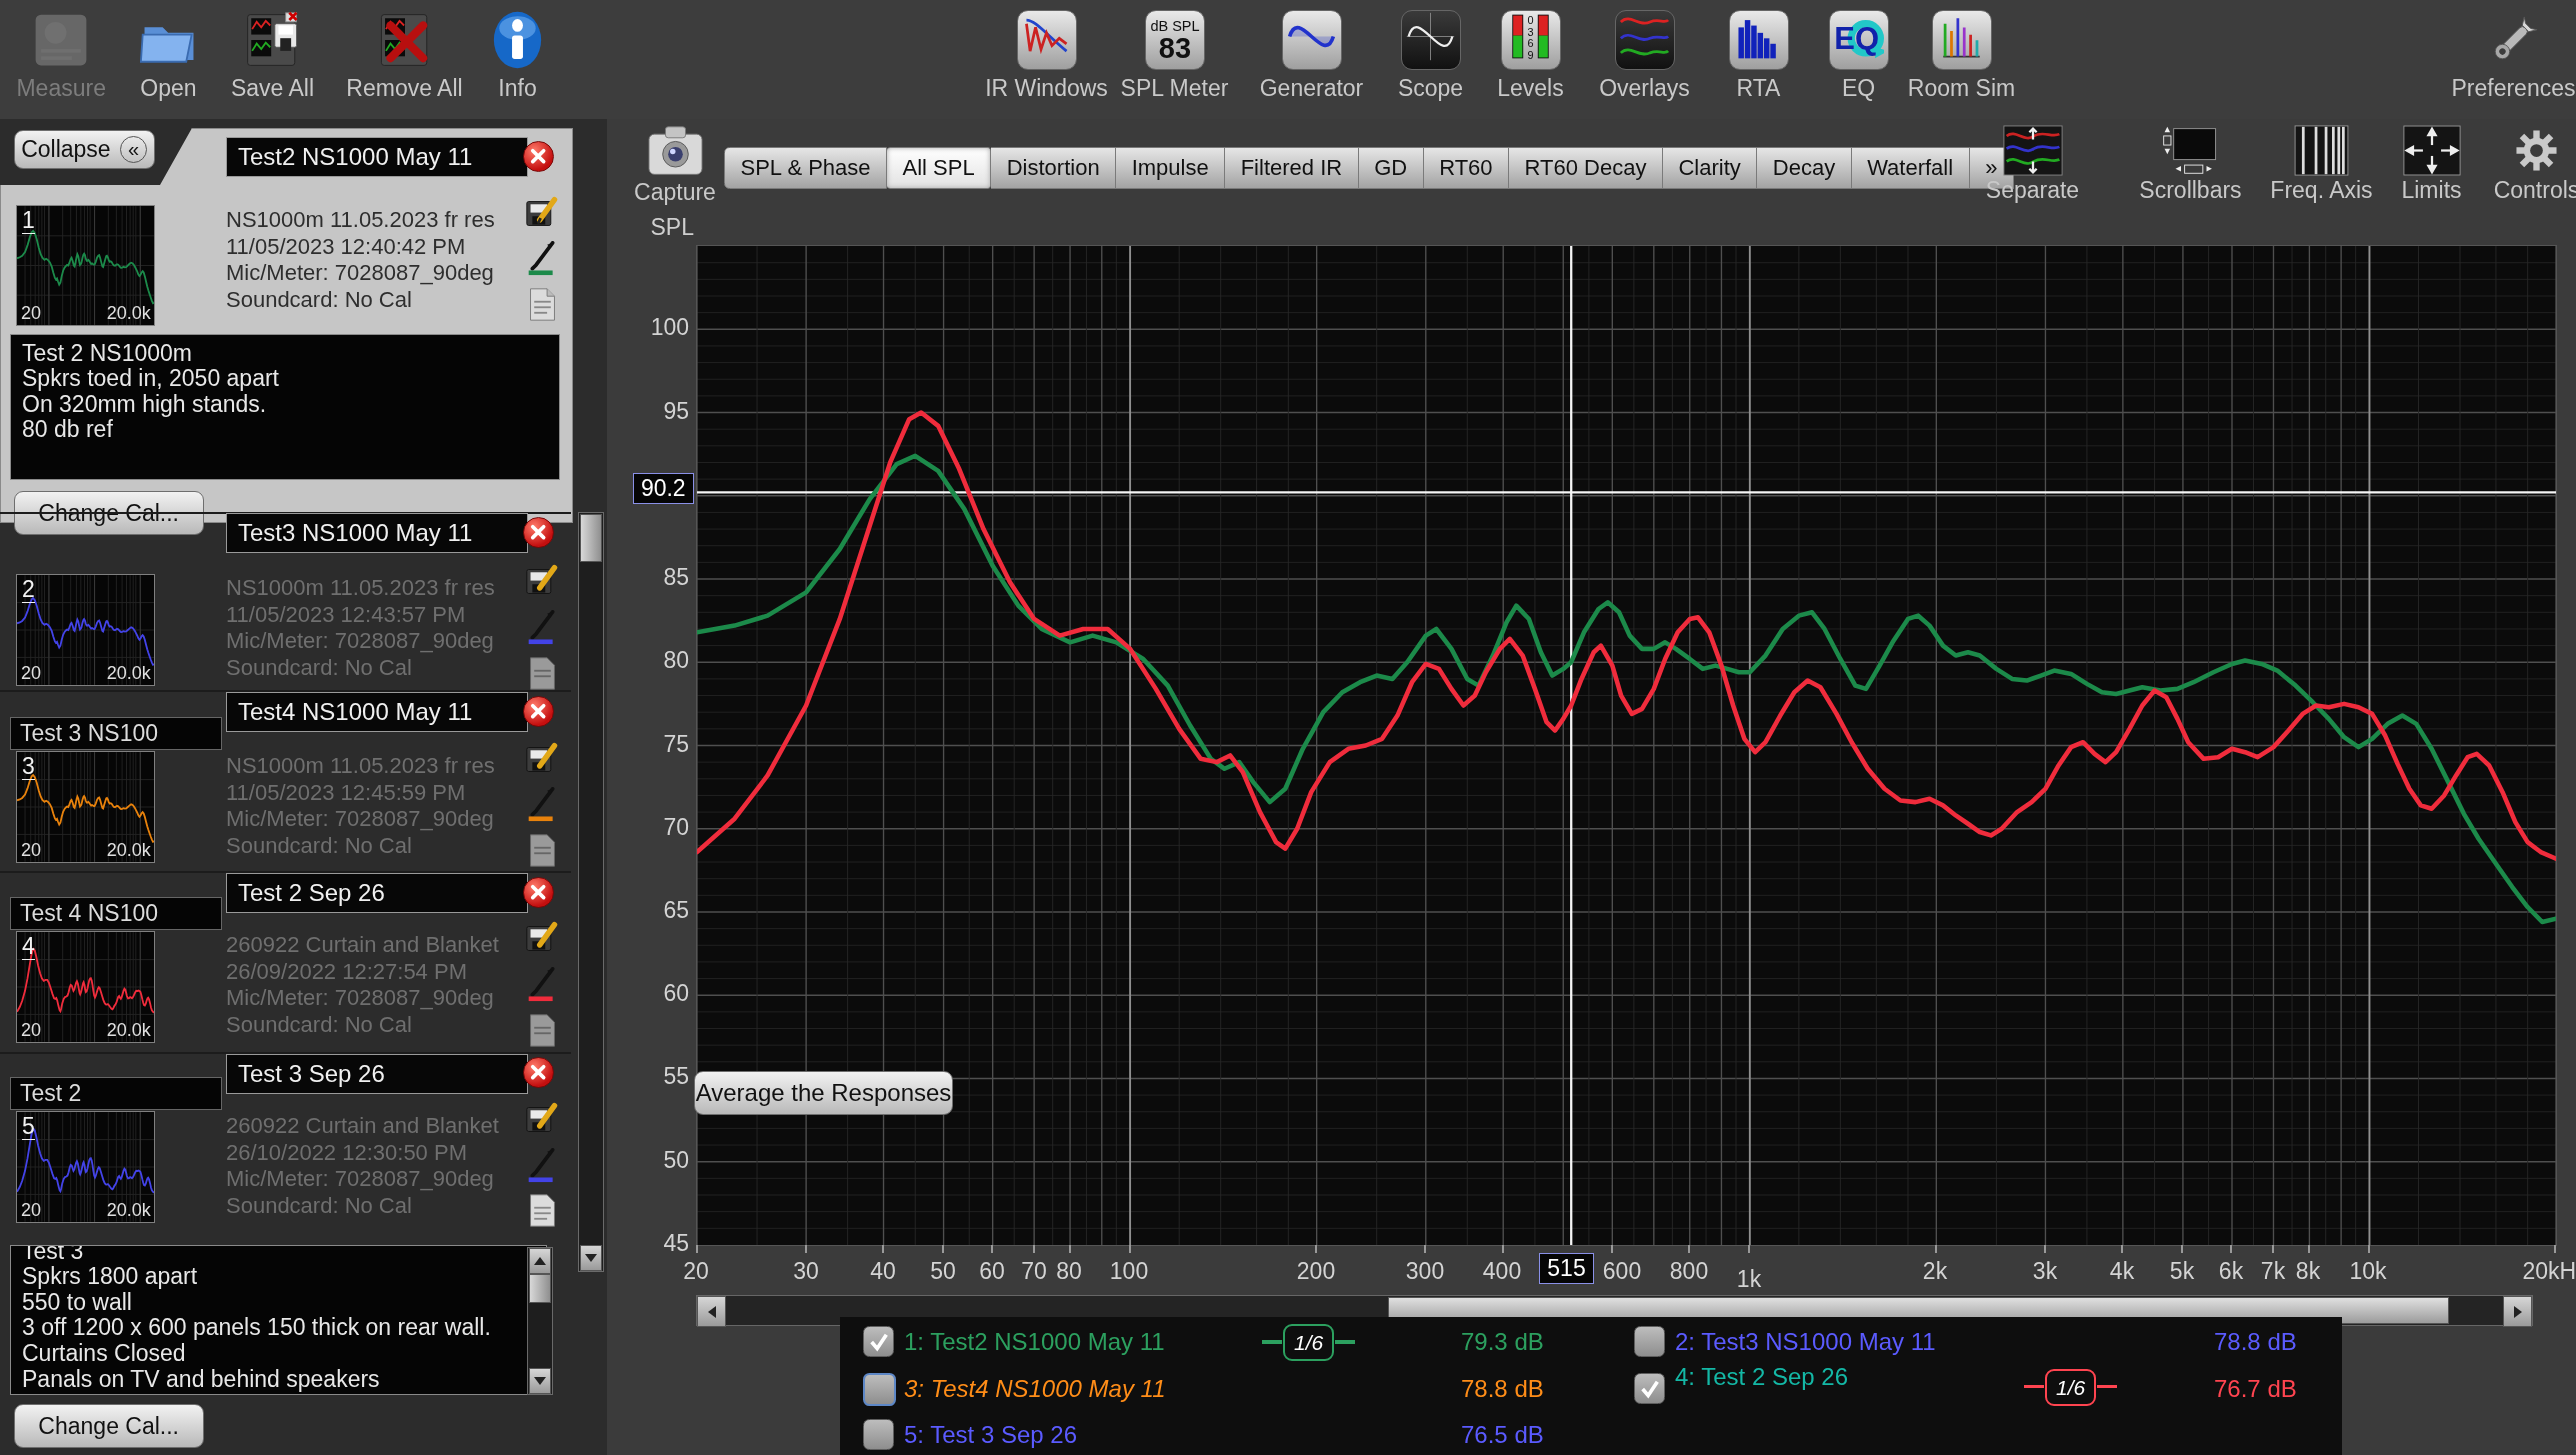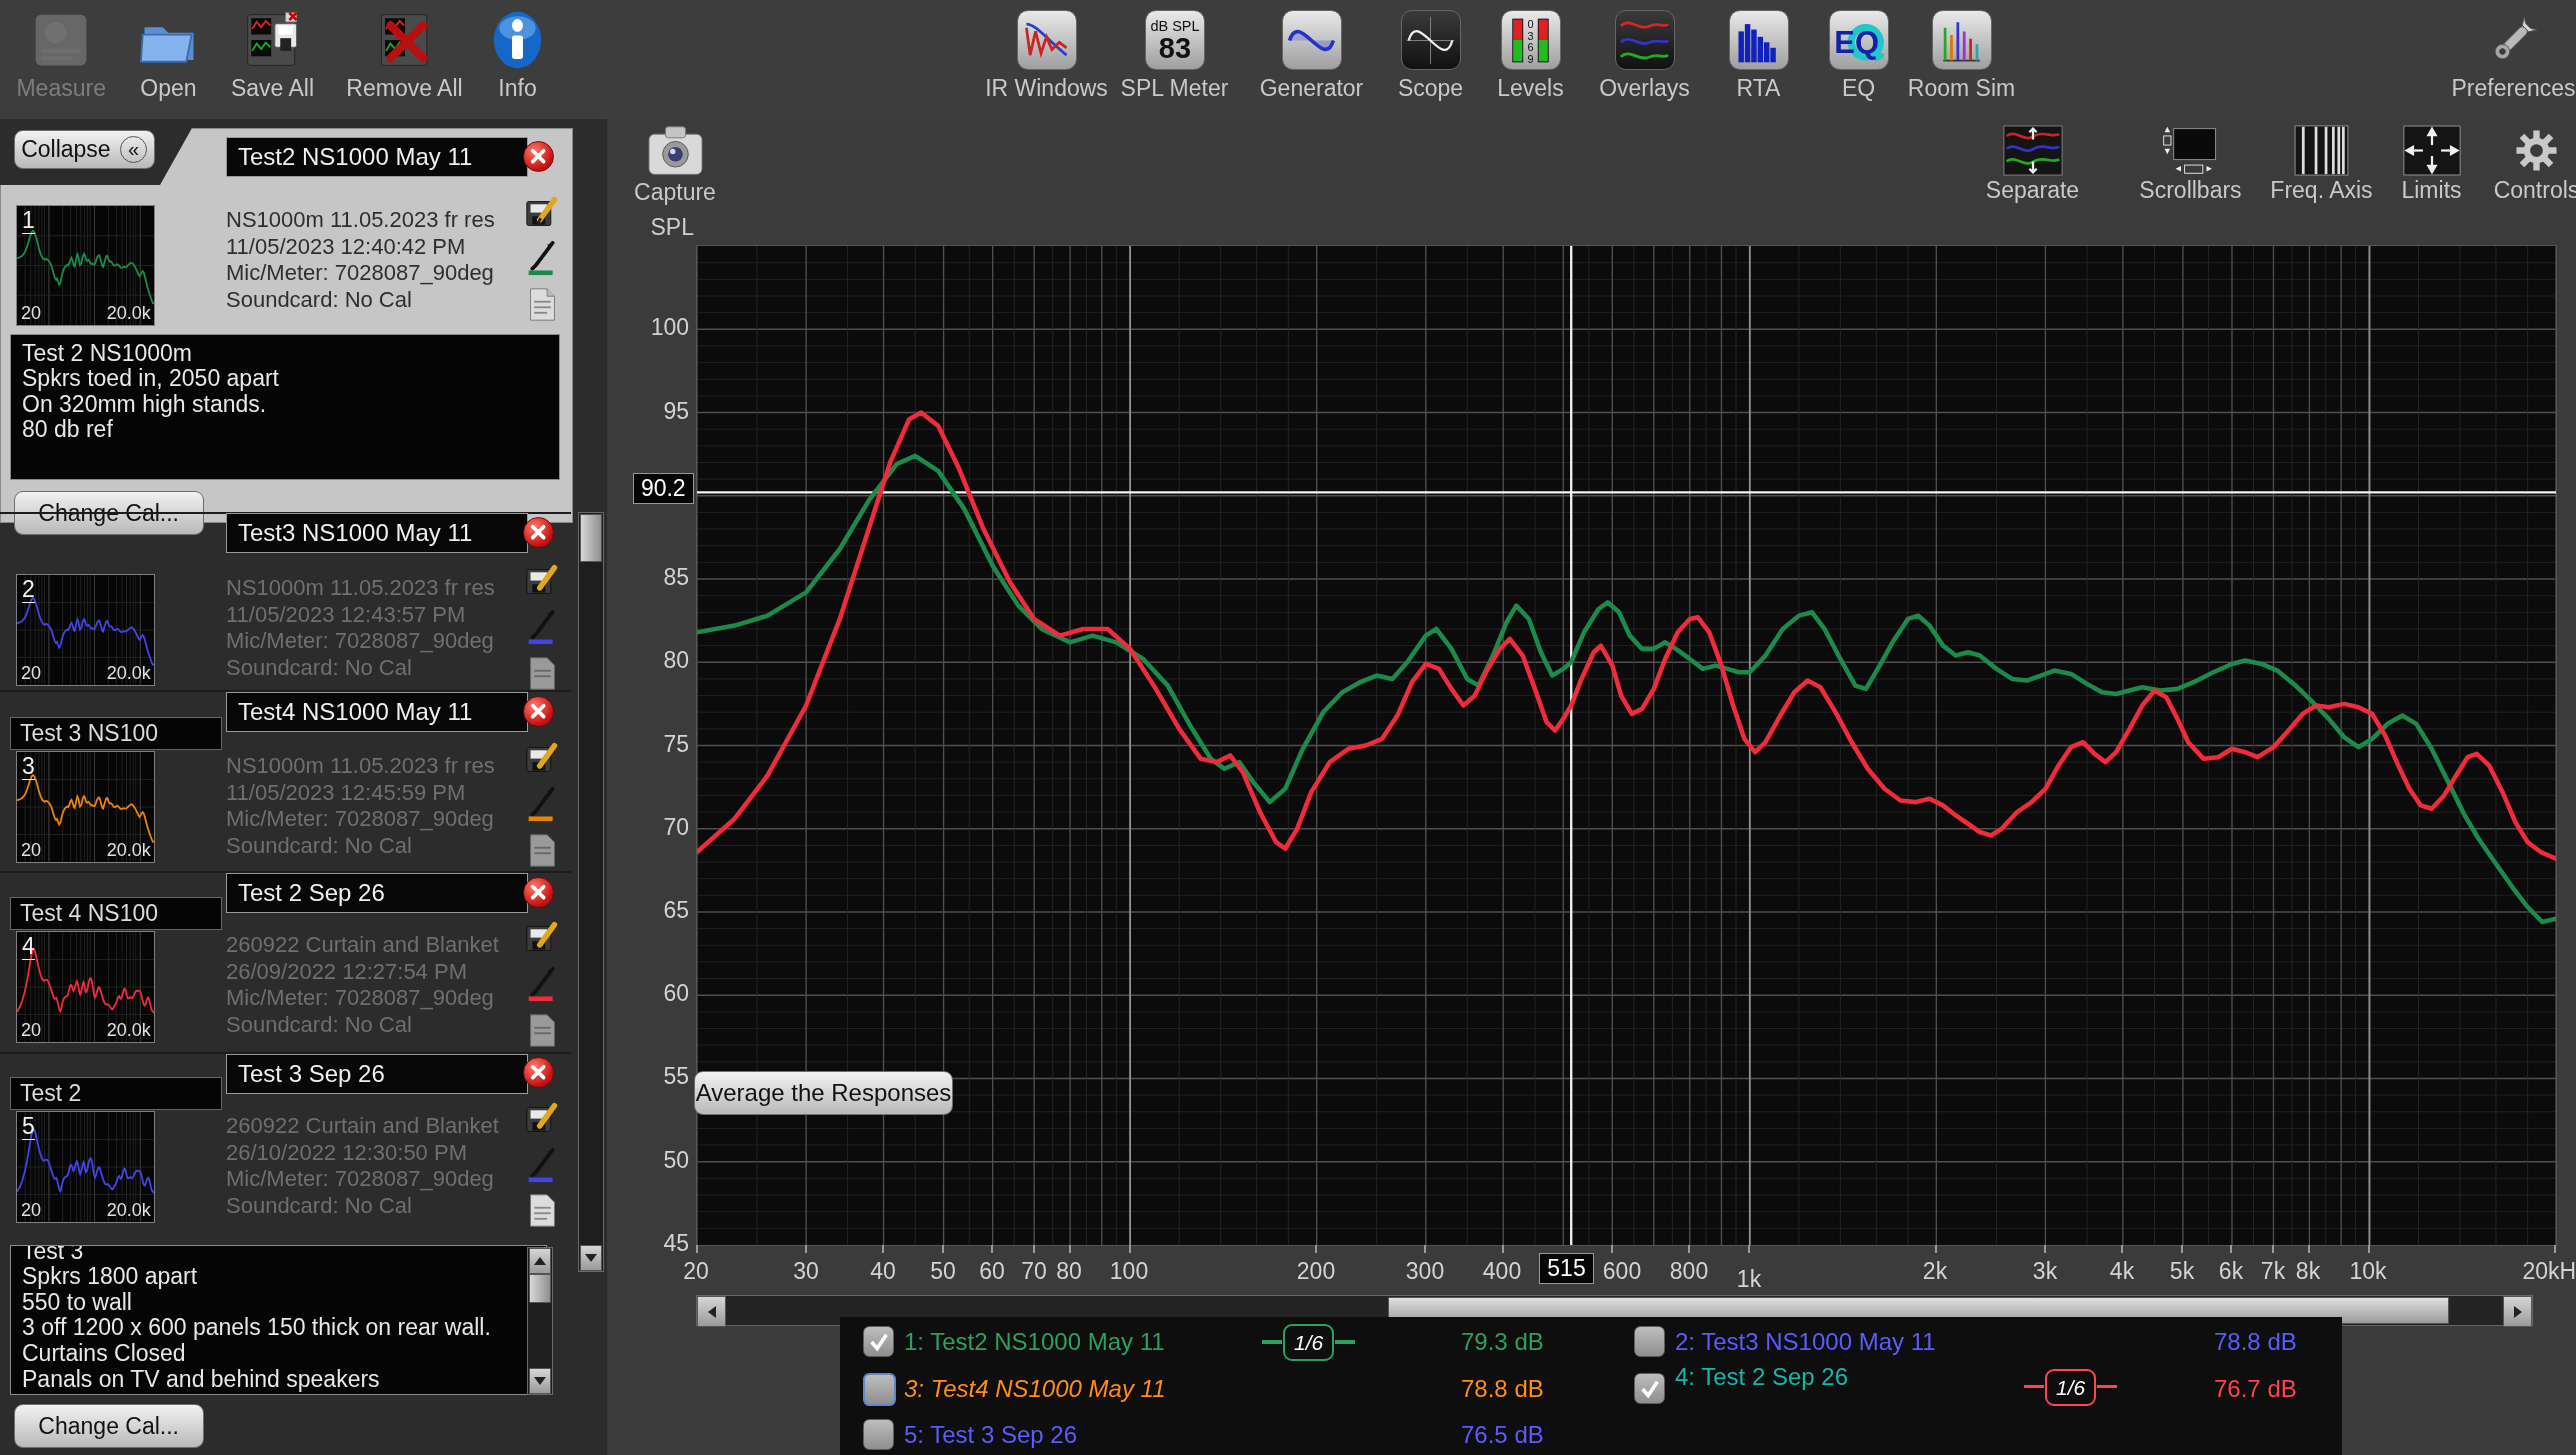--- a/index.html
+++ b/index.html
@@ -5,21 +5,21 @@
   html,body{margin:0;padding:0;}
   body{width:2576px;height:1455px;overflow:hidden;background:#3b3b3b;
        font-family:"Liberation Sans",sans-serif;position:relative;color:#ccc;}
   .abs{position:absolute;}
   
   #toolbar-top{left:0;top:0;width:2576px;height:119px;background:#3d3d3d;border-bottom:0.9px solid #2a2a2a;}
   .tb-item{position:absolute;top:7.3px;display:flex;flex-direction:column;align-items:center;width:137px;cursor:pointer;}
   .tb-item .ic{height:66px;display:flex;align-items:center;justify-content:center;}
   .tb-label{font-size:23px;color:#c9c9c9;margin-top:1.8px;white-space:nowrap;}
   .tb-item.disabled .tb-label{color:#7d7d7d;}
-  .icbox{width:58px;height:58px;border-radius:11px;background:linear-gradient(#e9e9e9,#9f9f9f);border:0.9px solid #666;display:flex;align-items:center;justify-content:center;overflow:hidden;}
+  .icbox{width:58px;height:58px;border-radius:11px;background:linear-gradient(#e9e9e9,#9f9f9f);border:0.9px solid #666;display:flex;align-items:flex-start;justify-content:center;overflow:hidden;}
   .icbox.dark{background:linear-gradient(#3a3a3a,#111);}
   
   .tabbtn{height:40px;padding:0 15.5px;display:inline-flex;align-items:center;font-size:22px;color:#111;
           background:linear-gradient(#e6e6e6,#a3a3a3);border:0.9px solid #7a7a7a;border-left:none;cursor:pointer;white-space:nowrap;}
   .tabbtn:first-child{border-left:0.9px solid #7a7a7a;border-radius:5.5px 0 0 5.5px;}
   .tabbtn.active{background:linear-gradient(#ffffff,#e2e2e2);box-shadow:inset 0 0 5.5px #aaa;border-radius:3.7px;}
   .tool-item{position:absolute;display:flex;flex-direction:column;align-items:center;width:155px;cursor:pointer;}
   .tool-item .tb-label{font-size:23px;}
   
   .btn3d{background:linear-gradient(#f2f2f2,#b9b9b9);border:0.9px solid #6e6e6e;border-radius:9px;
@@ -709,20 +709,34 @@
 
   <div style="position:absolute;left:27px;top:5.5px;width:82px;display:flex;flex-direction:column;align-items:center">
     <svg width="57" height="53" viewBox="0 0 62 58">
         <rect x="2" y="10" width="58" height="44" rx="6" fill="#d9d9d9" stroke="#777"></rect>
         <rect x="20" y="2" width="22" height="12" rx="3" fill="#c4c4c4" stroke="#777"></rect>
         <circle cx="31" cy="32" r="14" fill="#9a9a9a" stroke="#555"></circle>
         <circle cx="31" cy="32" r="8" fill="#3a3f6e"></circle>
         <circle cx="28" cy="29" r="3" fill="#cfd6ff"></circle>
       </svg>
     <div class="tb-label" style="font-size:23px">Capture</div>
+  </div>
+  <div style="position:absolute;left:117px;top:28px;display:flex">
+    <div class="tabbtn">SPL &amp; Phase</div>
+    <div class="tabbtn active">All SPL</div>
+    <div class="tabbtn">Distortion</div>
+    <div class="tabbtn">Impulse</div>
+    <div class="tabbtn">Filtered IR</div>
+    <div class="tabbtn">GD</div>
+    <div class="tabbtn">RT60</div>
+    <div class="tabbtn">RT60 Decay</div>
+    <div class="tabbtn">Clarity</div>
+    <div class="tabbtn">Decay</div>
+    <div class="tabbtn">Waterfall</div>
+    <div class="tabbtn">»</div>
   </div>
   <div class="tool-item" style="left:1348px;top:5.5px">
     <svg width="60" height="51" viewBox="0 0 66 56">
         <rect x="1" y="1" width="64" height="54" fill="#141414" stroke="#888"></rect>
         <path d="M4 12 C14 4 24 20 34 12 C44 6 54 14 62 10" fill="none" stroke="#c22" stroke-width="3"></path>
         <path d="M4 26 C14 18 24 34 34 26 C44 20 54 28 62 24" fill="none" stroke="#33c" stroke-width="3"></path>
         <path d="M4 40 C14 32 24 48 34 40 C44 34 54 42 62 38" fill="none" stroke="#2a2" stroke-width="3"></path>
         <path d="M33 4 L33 16 M29 8 L33 4 L37 8 M33 40 L33 52 M29 48 L33 52 L37 48" stroke="#eee" stroke-width="2.5" fill="none"></path>
       </svg>
     <div class="tb-label">Separate</div>

